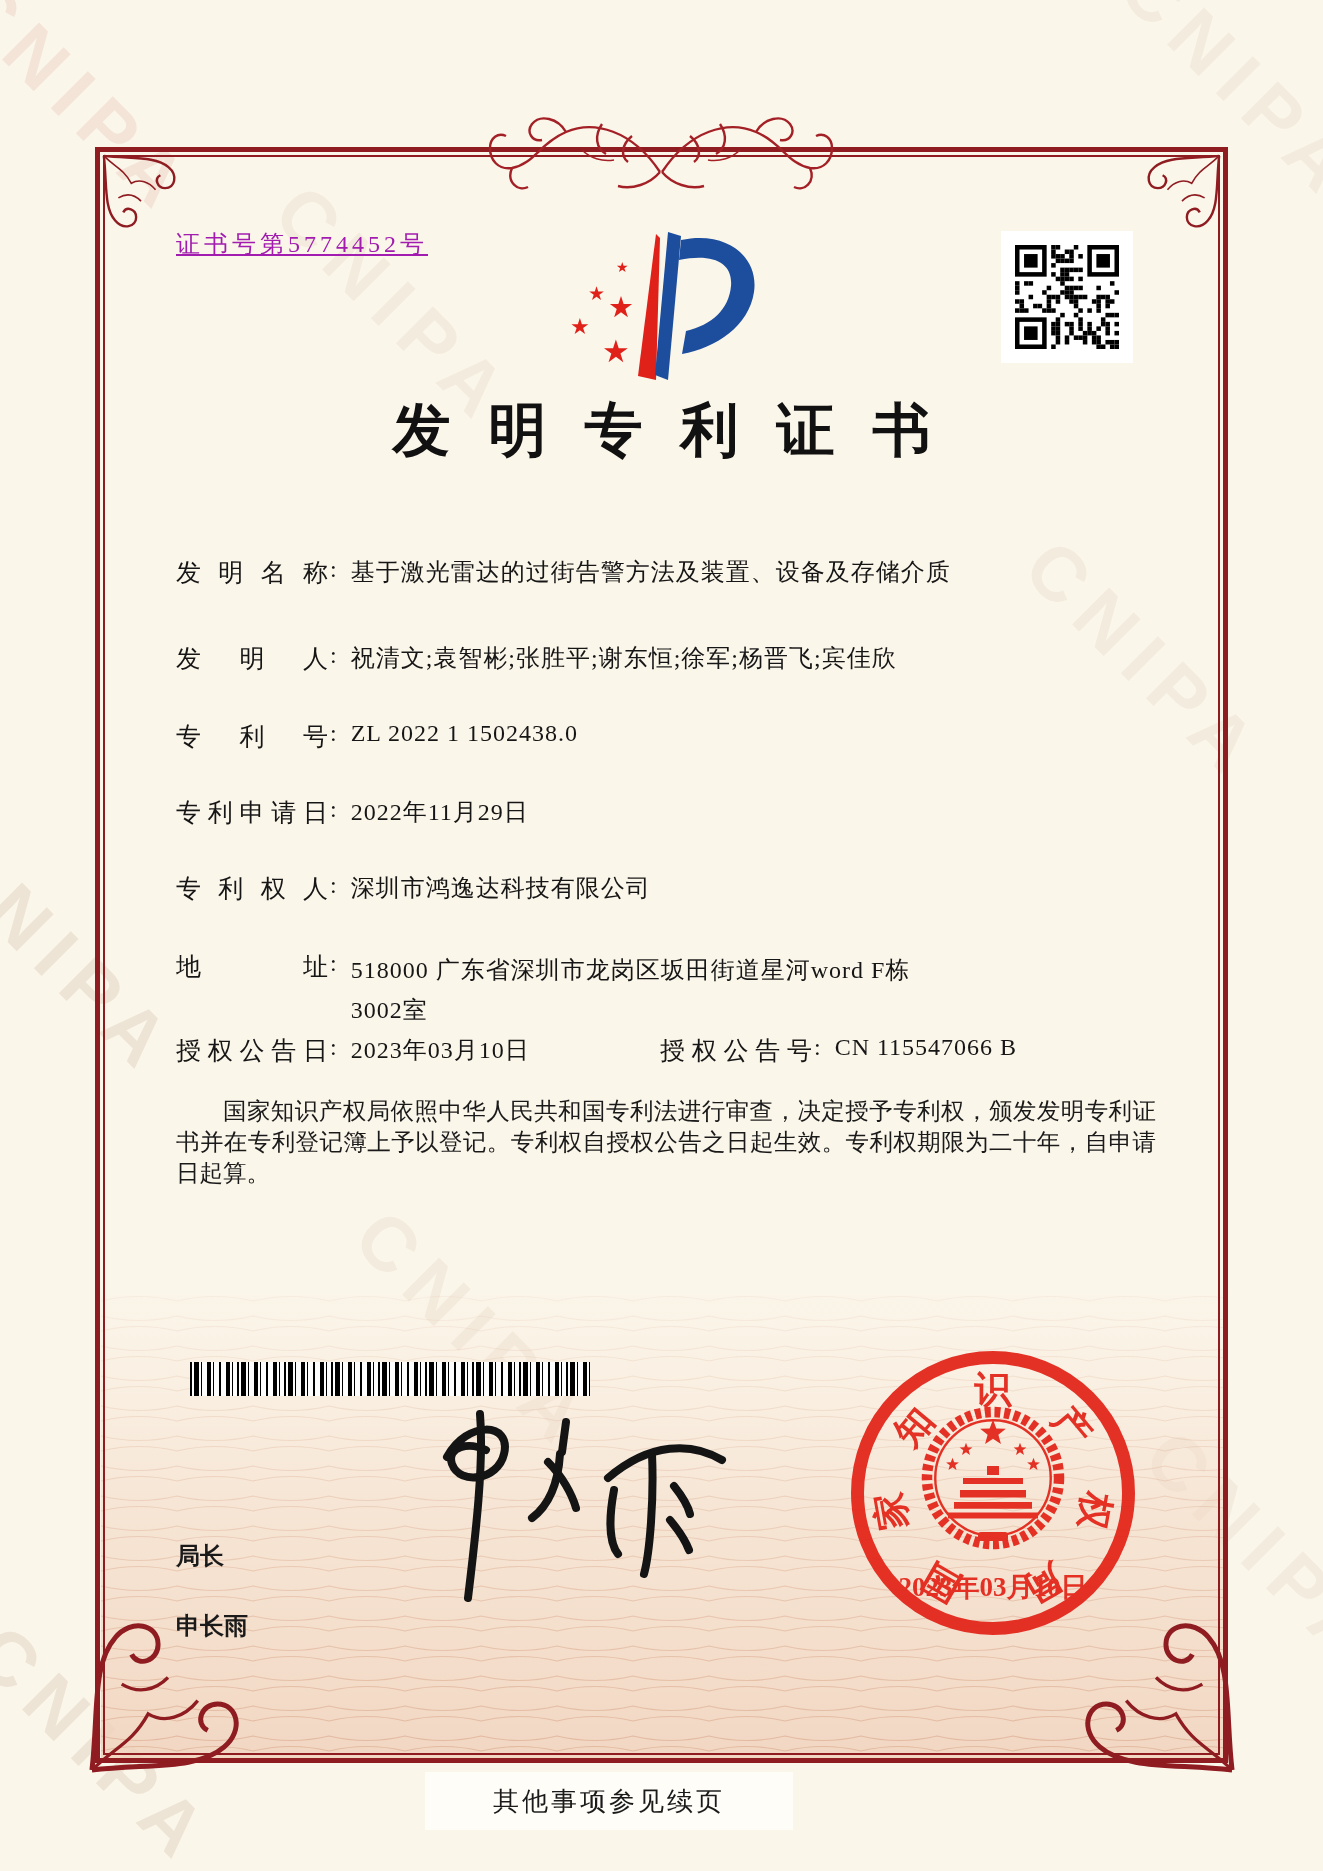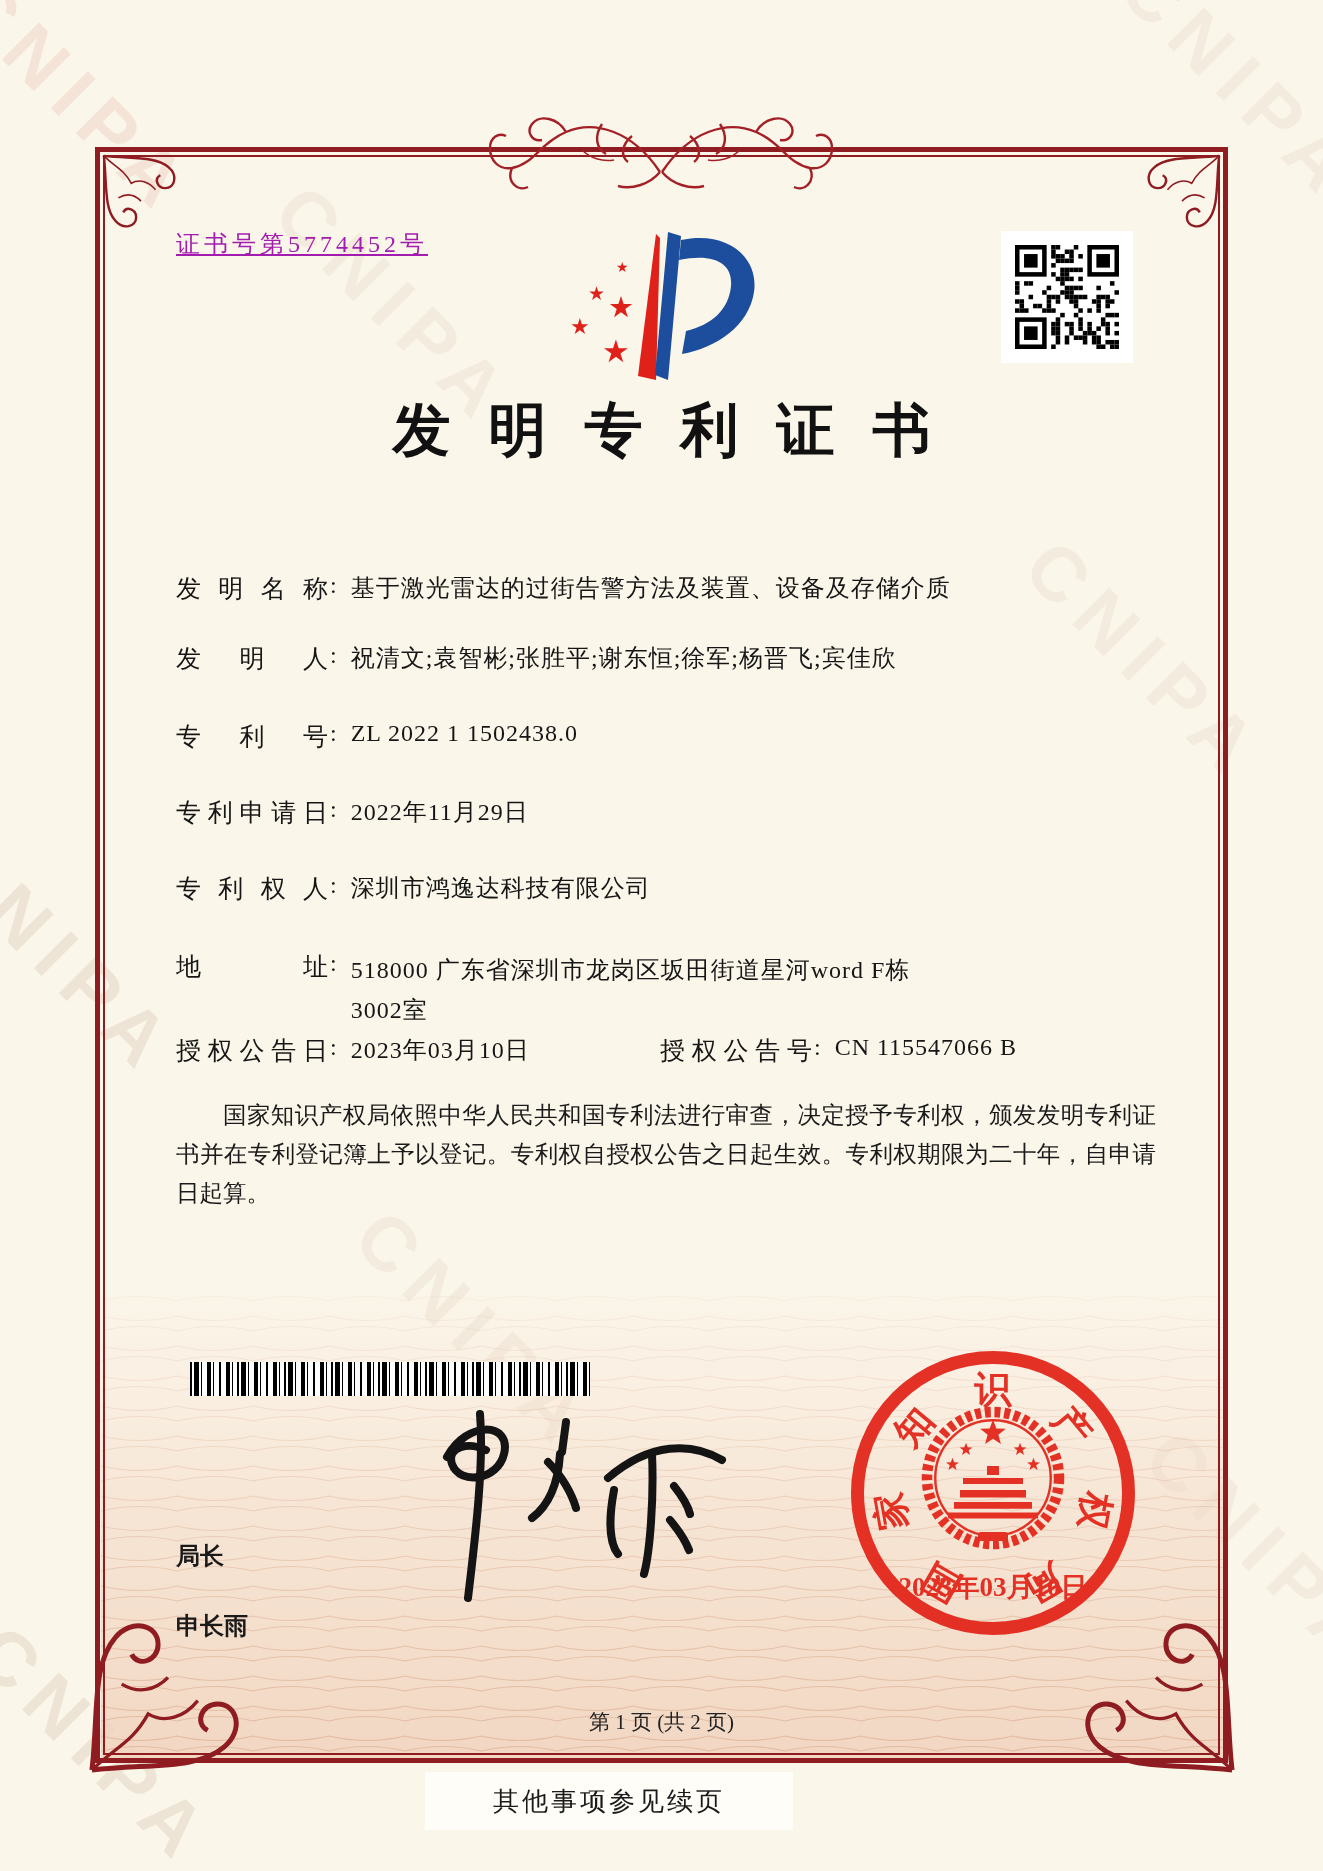--- a/index.html
+++ b/index.html
@@ -35,21 +35,21 @@
   .fields{position:absolute;left:176px;top:556px;width:1000px;font-size:24px;}
   .frow{position:absolute;left:0;white-space:nowrap;}
   .flabel{display:inline-block;width:152px;text-align:justify;text-align-last:justify;
           font-size:25px;vertical-align:top;}
   .fcolon{display:inline-block;margin:0 14px 0 2px;vertical-align:top;}
   .fvalue{display:inline-block;vertical-align:top;letter-spacing:1px;}
   .fvalue.wrap{white-space:normal;width:585px;line-height:40px;}
   .grant2{position:absolute;left:484px;top:0;white-space:nowrap;}
 
   .paras{position:absolute;left:176px;top:1096px;width:980px;font-size:23.5px;
-         line-height:39px;text-align:justify;color:#1a1a1a;}
+         line-height:31px;text-align:justify;color:#1a1a1a;}
   .paras p{margin:0 0 8px 0;text-indent:2em;}
 
   .barcode{position:absolute;left:190px;top:1362px;width:400px;height:34px;
     background:repeating-linear-gradient(90deg,
       #000 0 2px,#fdfdfd 2px 4px,#000 4px 9px,#fdfdfd 9px 11px,
       #000 11px 12px,#fdfdfd 12px 17px,#000 17px 21px,#fdfdfd 21px 23px,
       #000 23px 24px,#fdfdfd 24px 29px,#000 29px 31px,#fdfdfd 31px 36px,
       #000 36px 40px,#fdfdfd 40px 42px,#000 42px 43px,#fdfdfd 43px 47px);}
 
   .signer{position:absolute;left:176px;top:1540px;font-family:"Liberation Sans",sans-serif;
@@ -337,21 +337,21 @@
           <rect x="72" y="8" width="12" height="12" fill="#000"></rect>
           <rect x="0" y="64" width="28" height="28" fill="#000"></rect>
           <rect x="4" y="68" width="20" height="20" fill="#fff"></rect>
           <rect x="8" y="72" width="12" height="12" fill="#000"></rect>
         </svg>
     </div>
 
     <div class="title">发明专利证书</div>
 
     <div class="fields">
-      <div class="frow" style="top:16px">
+      <div class="frow" style="top:0">
         <span class="flabel">发明名称</span><span class="fcolon">:</span><span class="fvalue">基于激光雷达的过街告警方法及装置、设备及存储介质</span>
       </div>
       <div class="frow" style="top:86px">
         <span class="flabel">发明人</span><span class="fcolon">:</span><span class="fvalue">祝清文;袁智彬;张胜平;谢东恒;徐军;杨晋飞;宾佳欣</span>
       </div>
       <div class="frow" style="top:164px">
         <span class="flabel">专利号</span><span class="fcolon">:</span><span class="fvalue">ZL 2022 1 1502438.0</span>
       </div>
       <div class="frow" style="top:240px">
         <span class="flabel">专利申请日</span><span class="fcolon">:</span><span class="fvalue">2022年11月29日</span>
@@ -387,21 +387,20 @@
       <path d="M208,52 C206,84 196,104 180,116"></path>
       <path d="M196,60 C210,74 220,92 224,106"></path>
       <path d="M214,20 L210,50"></path>
       <path d="M256,76 C298,40 340,40 370,58"></path>
       <path d="M300,52 C302,96 298,150 292,172"></path>
       <path d="M262,88 C256,120 258,142 266,152"></path>
       <path d="M322,84 C330,94 336,104 338,112"></path>
       <path d="M318,118 C328,130 334,140 337,148"></path>
     </svg>
 
-    <div class="page-info">第 1 页 (共 2 页)</div>
 
     <div class="note-box">
       <span>其他事项参见续页</span>
     </div>
   </div>
 
   <div class="seal">
     <div class="seal-ring"></div>
     <div id="sealchars">
         <span class="sealchar" style="transform: translate(-50%, -50%) rotate(-150deg) translate(0px, -103px);">国</span>

